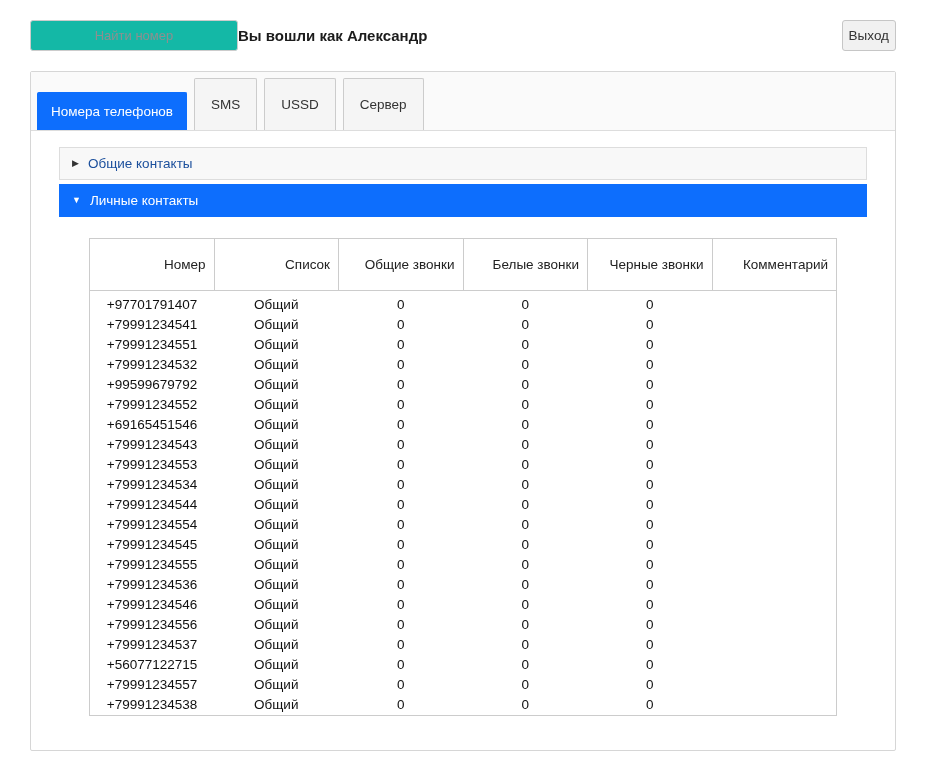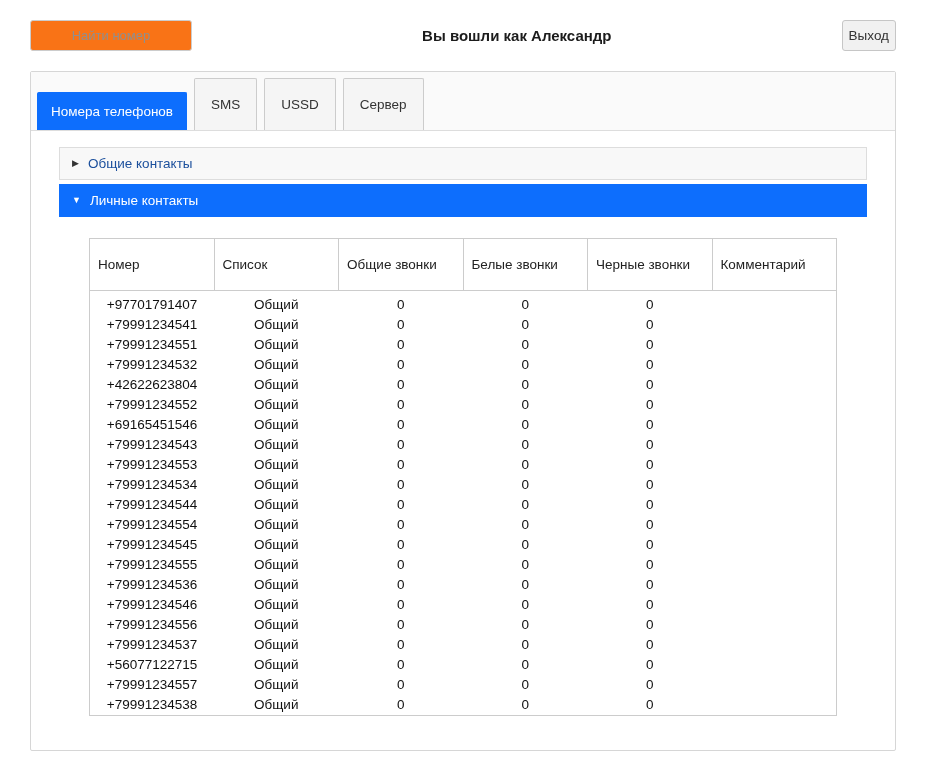--- a/index.html
+++ b/index.html
@@ -13,27 +13,27 @@
   body{
     width:926px;
     font-family:"Liberation Sans","DejaVu Sans",sans-serif;
     color:#333;
   }
   .page{padding:20px 30px 24px;}
 
   
   .topbar{display:flex;align-items:center;margin-bottom:20px;}
   .search{
-    width:162px;height:31px;
+    width:208px;height:31px;
     border:1px solid #ccc;border-radius:3px;
     text-align:center;font-size:13px;color:#444;
-    font-family:inherit;outline:none;background:#f97316;
+    font-family:inherit;outline:none;background:#14b8a6;
   }
   .search::placeholder{color:#8f8f8f;}
-  .logged{flex:1;text-align:center;font-weight:bold;font-size:15px;color:#1c1c1c;}
+  .logged{flex:1;text-align:left;font-weight:bold;font-size:15px;color:#1c1c1c;}
   .logout{
     background:#f1f1f1;border:1px solid #c6c6c6;border-radius:3px;
     padding:7px 6px;font-size:13.5px;color:#333;font-family:inherit;cursor:pointer;
   }
 
   
   .panel{border:1px solid var(--border);border-radius:2px;}
   .tabbar{
     display:flex;align-items:flex-end;gap:7px;
     background:#fafafa;border-bottom:1px solid #ddd;
@@ -62,21 +62,21 @@
   .arrow{font-size:9px;line-height:1;}
 
   
   .table-wrap{padding:17px 30px 8px;}
   table{
     width:100%;border-collapse:collapse;
     border:1px solid #ccc;font-size:13.5px;table-layout:fixed;
   }
   th{
     border:1px solid #ccc;background:#fff;
-    padding:18px 8px;font-weight:normal;text-align:left;color:#222;
+    padding:18px 8px;font-weight:normal;text-align:right;color:#222;
   }
   td{
     padding:2.5px 8px;text-align:center;color:#101010;
     overflow:hidden;white-space:nowrap;
   }
   tbody tr:first-child td{padding-top:6px;}
 </style>
 </head>
 <body>
 
@@ -148,21 +148,21 @@
               </tr>
               <tr>
                 <td>+79991234532</td>
                 <td>Общий</td>
                 <td>0</td>
                 <td>0</td>
                 <td>0</td>
                 <td></td>
               </tr>
               <tr>
-                <td>+42622623804</td>
+                <td>+99599679792</td>
                 <td>Общий</td>
                 <td>0</td>
                 <td>0</td>
                 <td>0</td>
                 <td></td>
               </tr>
               <tr>
                 <td>+79991234552</td>
                 <td>Общий</td>
                 <td>0</td>

